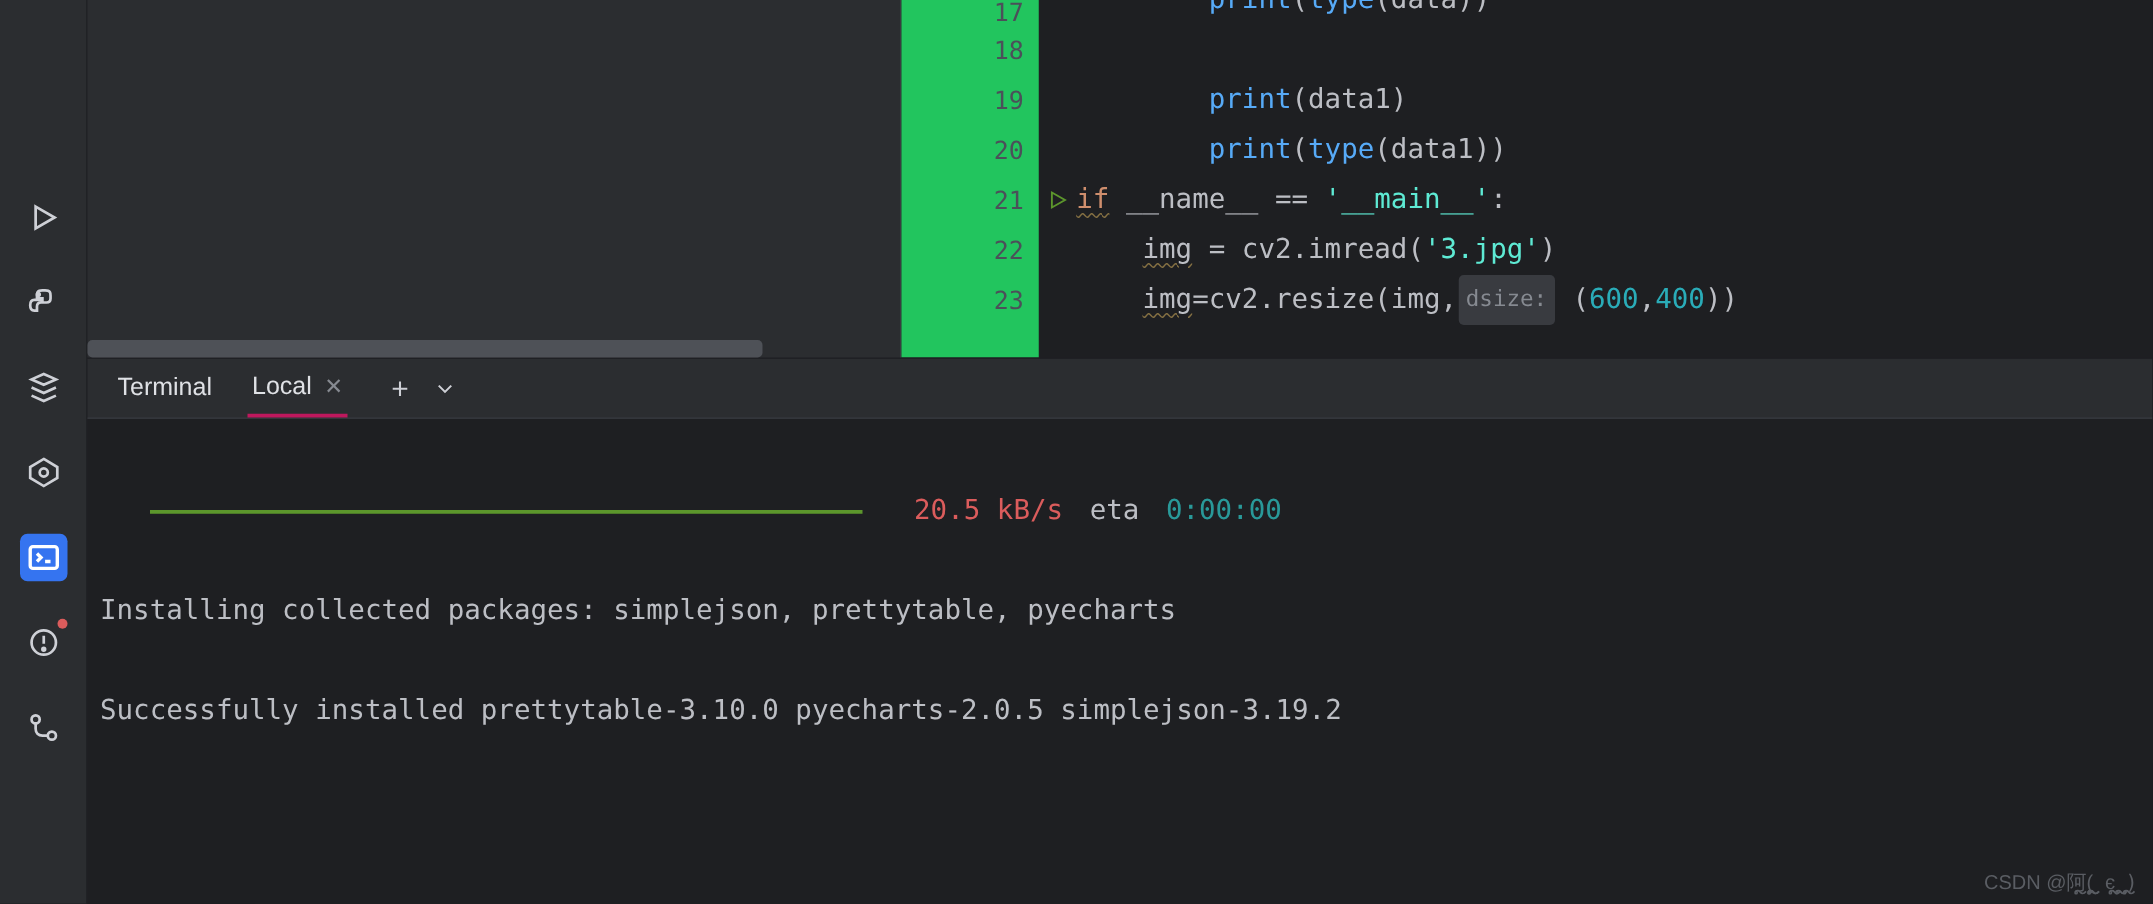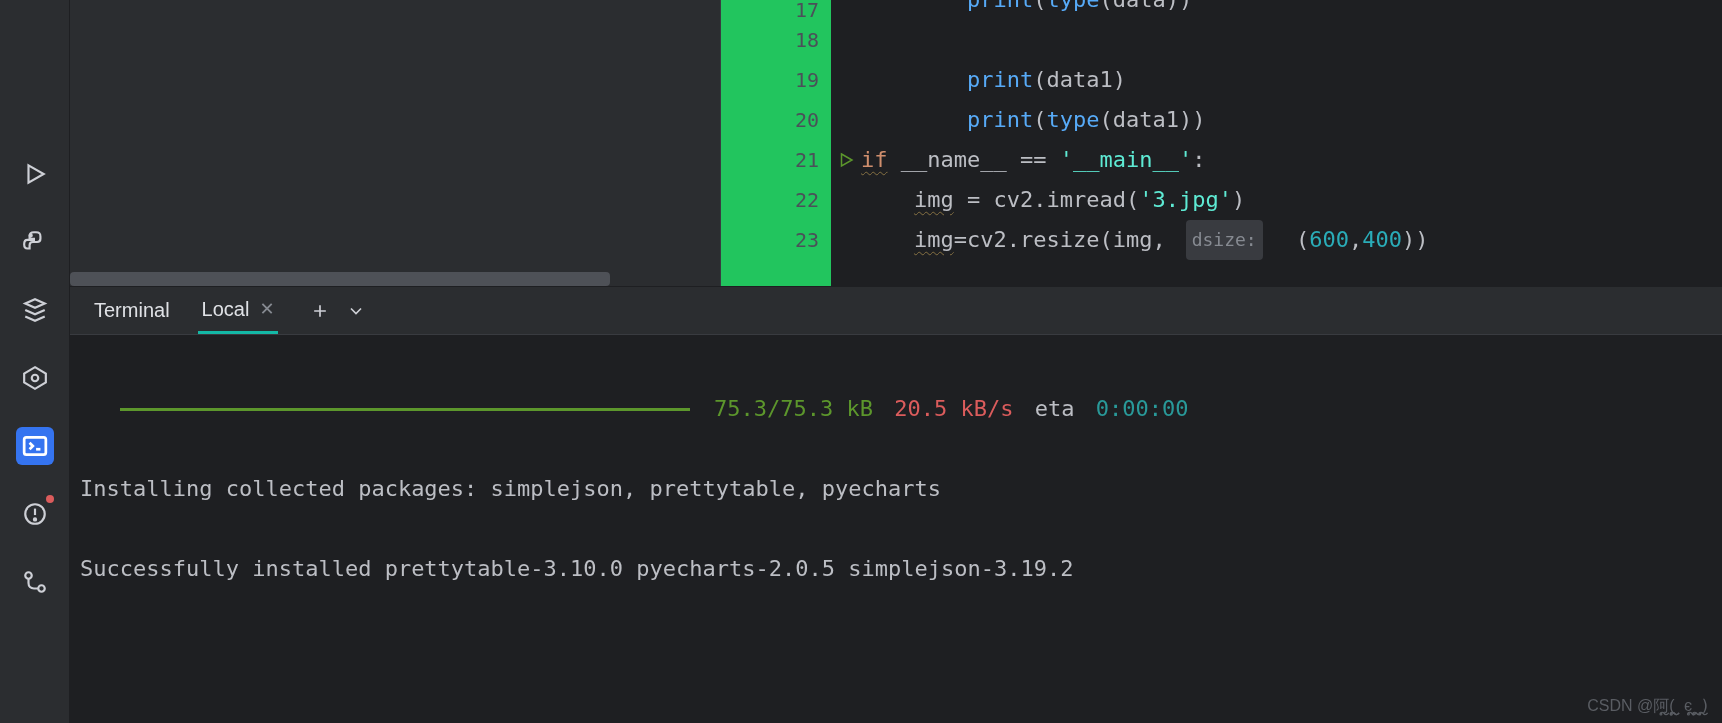--- a/index.html
+++ b/index.html
@@ -112,21 +112,21 @@
     .fn { color: #57aaf7; }
     .str { color: #5eead4; }
     .num { color: #2aacb8; }
     .ident { color: #bcbec4; }
     .param-hint {
       background: #393b40;
       color: #868a91;
       border-radius: 4px;
       padding: 0 6px;
       font-size: 18px;
-      margin: 0 20px;
+      margin: 0 1px;
       text-align: center;
     }
     .wavy {
       text-decoration: underline wavy #857042;
       text-decoration-thickness: 1px;
       text-underline-offset: 4px;
     }
     .panel {
       flex: 1;
       background: #1e1f22;
@@ -146,21 +146,21 @@
       color: #dfe1e5;
       font-size: 20px;
       font-family: -apple-system, 'Segoe UI', sans-serif;
       padding: 10px 4px;
       cursor: pointer;
       display: flex;
       align-items: center;
       gap: 10px;
     }
     .tab.sub {
-      border-bottom: 3px solid #14b8a6;
+      border-bottom: 3px solid #be185d;
     }
     .tab .close { color: #868a91; font-size: 18px; }
     .tab-icons { display: flex; gap: 16px; margin-left: 8px; }
     .tab-icons svg { width: 20px; height: 20px; color: #ced0d6; cursor: pointer; }
     .terminal-output {
       padding: 14px 10px;
       font-size: 22px;
       line-height: 40px;
       color: #bcbec4;
       white-space: pre;
@@ -284,21 +284,21 @@
       <div class="tab-icons">
         <svg viewBox="0 0 24 24" fill="none" stroke="currentColor" stroke-width="2">
             <path d="M12 5v14M5 12h14"></path>
           </svg>
         <svg viewBox="0 0 24 24" fill="none" stroke="currentColor" stroke-width="2">
             <path d="M6 9l6 6 6-6"></path>
           </svg>
       </div>
     </div>
     <div class="terminal-output">
-<div class="progress-line"><div class="progress-bar"></div><span class="green">75.3/75.3 kB</span><span> </span><span class="red">20.5 kB/s</span><span> </span><span class="white">eta</span><span> </span><span class="cyan">0:00:00</span></div>
+<div class="progress-line"><div class="progress-bar"></div><span> </span><span class="red">20.5 kB/s</span><span> </span><span class="white">eta</span><span> </span><span class="cyan">0:00:00</span></div>
 <div>Installing collected packages: simplejson, prettytable, pyecharts</div>
 <div>Successfully installed prettytable-3.10.0 pyecharts-2.0.5 simplejson-3.19.2</div>
 
     </div>
   </div>
 </div>
 
 <div class="watermark">CSDN @阿ຼ( ຼຼ є ຼ ຼ)ຼ</div>
 
 </body></html>

